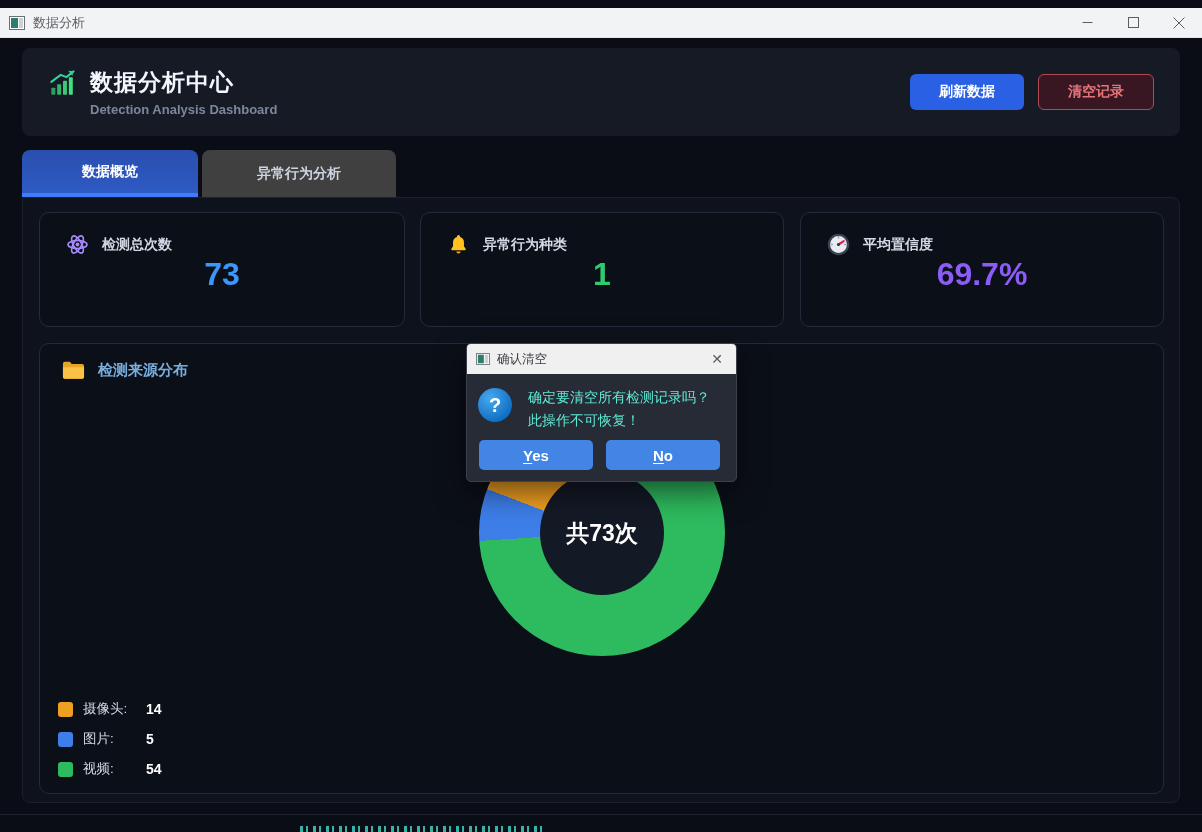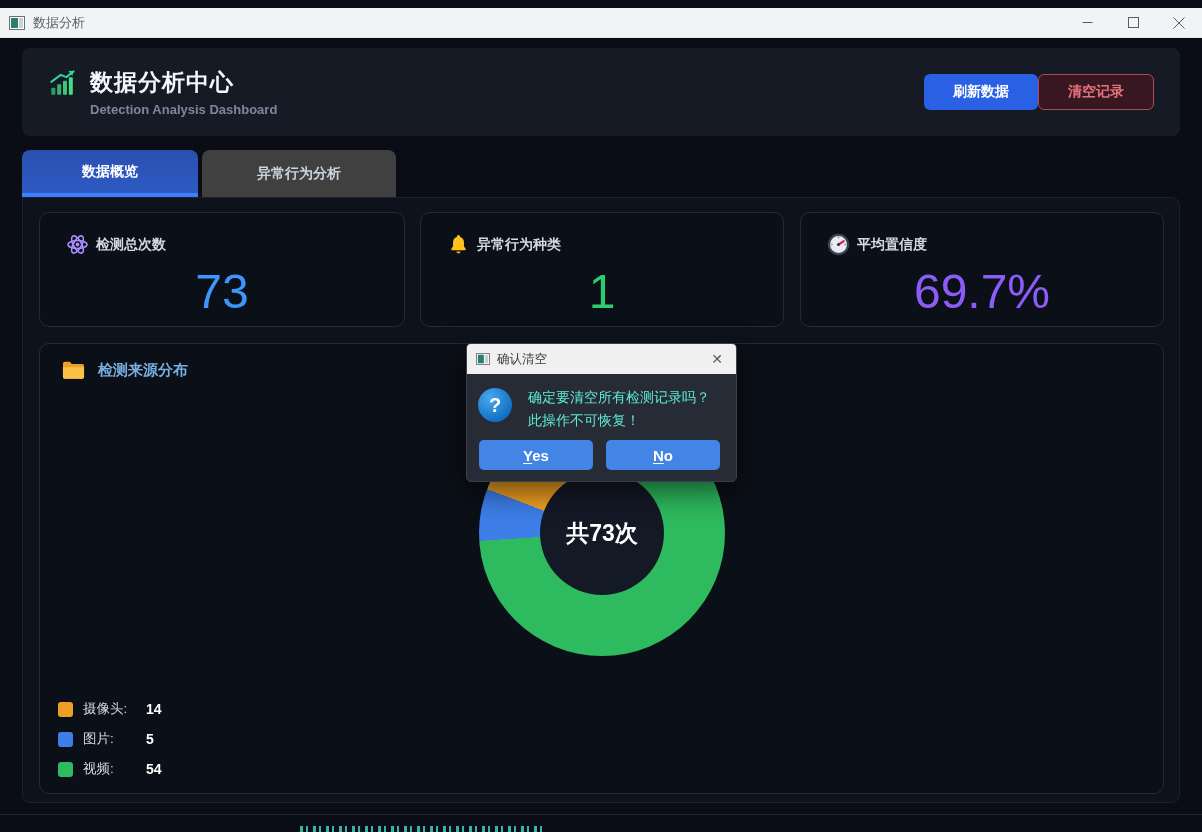--- a/index.html
+++ b/index.html
@@ -21,21 +21,21 @@
     color:#5a5e64; font-size:13px; cursor:default; }
   .win-btn svg { display:block; }
 
   
   .header-card { position:absolute; left:22px; top:48px; width:1158px; height:88px;
     background:#151a25; border-radius:8px; display:flex; align-items:center; padding:0 26px; }
   .header-left { display:flex; align-items:flex-start; flex-direction:column; }
   .title-row { display:flex; align-items:center; gap:12px; }
   .app-title { font-size:23px; font-weight:bold; color:#f3f6fb; letter-spacing:1px; }
   .app-subtitle { margin-top:4px; margin-left:42px; font-size:13px; font-weight:bold; color:#7d879c; }
-  .header-actions { margin-left:auto; display:flex; }
+  .header-actions { margin-left:auto; display:flex; gap:14px; }
   .btn-refresh { width:114px; height:36px; background:#2a61e4; border:none; border-radius:6px;
     color:#ffffff; font-size:14px; font-weight:bold; font-family:inherit; cursor:pointer; }
   .btn-clear { width:116px; height:36px; background:#391722; border:1px solid #b04a52; border-radius:6px;
     color:#e4737a; font-size:14px; font-weight:bold; font-family:inherit; cursor:pointer; }
 
   
   .tab { position:absolute; top:150px; height:47px; display:flex; align-items:center; justify-content:center;
     font-size:14px; font-weight:bold; border-radius:8px 8px 0 0; cursor:pointer; }
   .tab-active { left:22px; width:176px; background:linear-gradient(180deg,#2a4fae,#2d5ac4); color:#ffffff;
     border-bottom:4px solid #3f7dff; z-index:2; }
@@ -44,24 +44,24 @@
   
   .panel { position:absolute; left:22px; top:197px; width:1158px; height:606px;
     background:#0e121c; border:1px solid #1b212e; border-radius:0 8px 8px 8px; }
 
   
   .stat-card { position:absolute; top:14px; height:115px; background:#0b0f17;
     border:1px solid #232b3a; border-radius:10px; padding:20px 26px; }
   .stat-card.c1 { left:16px;  width:366px; }
   .stat-card.c2 { left:397px; width:364px; }
   .stat-card.c3 { left:777px; width:364px; }
-  .stat-head { display:flex; align-items:center; gap:7px; }
+  .stat-head { display:flex; align-items:center; gap:13px; }
   .stat-head .ico { width:23px; height:23px; }
   .stat-label { font-size:14px; font-weight:bold; color:#d2d9e6; }
-  .stat-value { text-align:center; margin-top:8px; font-size:48px; font-weight:normal; }
+  .stat-value { text-align:center; margin-top:0; font-size:32px; font-weight:bold; }
 
   
   .chart-card { position:absolute; left:16px; top:145px; width:1125px; height:451px;
     background:#0b0f17; border:1px solid #232b3a; border-radius:10px; }
   .chart-head { position:absolute; left:22px; top:16px; display:flex; align-items:center; gap:13px; }
   .chart-head .ico { width:23px; height:20px; }
   .chart-title { font-size:15px; font-weight:bold; color:#79aede; }
 
   .donut { position:absolute; left:439px; top:66px; width:246px; height:246px; border-radius:50%; }
   .donut-hole { position:absolute; left:61px; top:61px; width:124px; height:124px; border-radius:50%;

